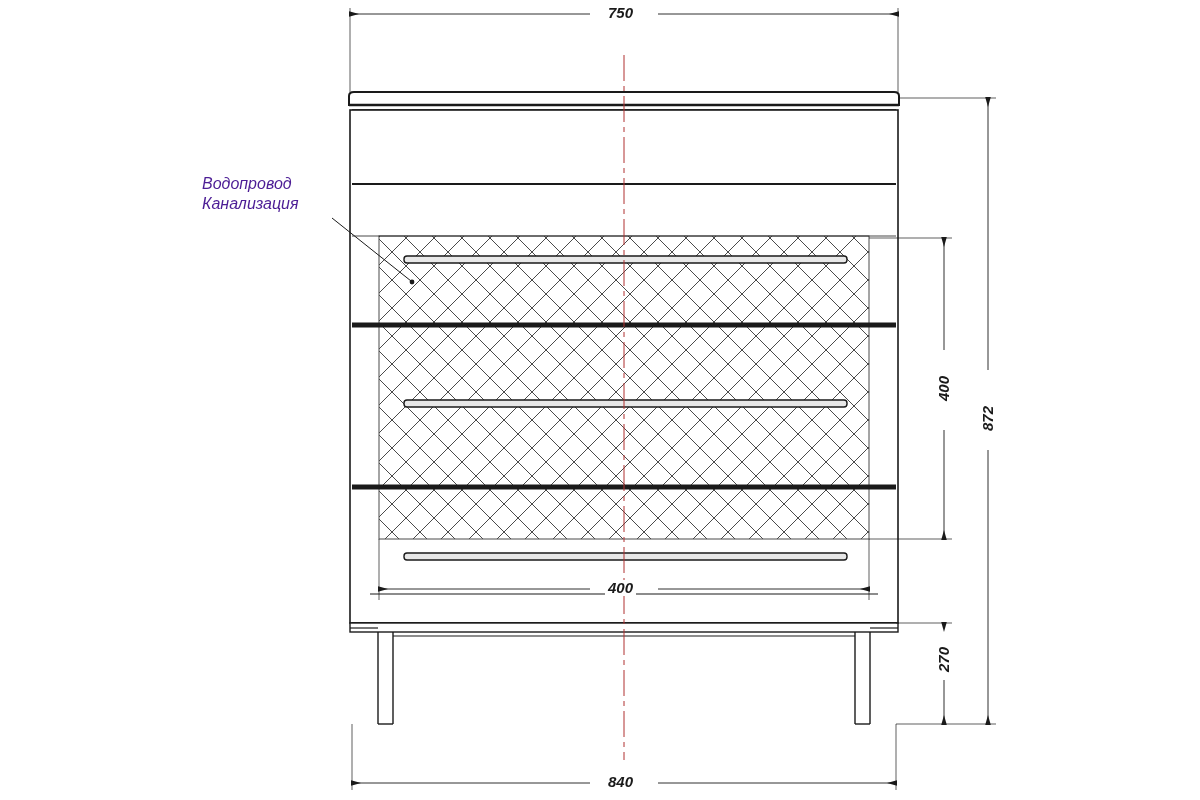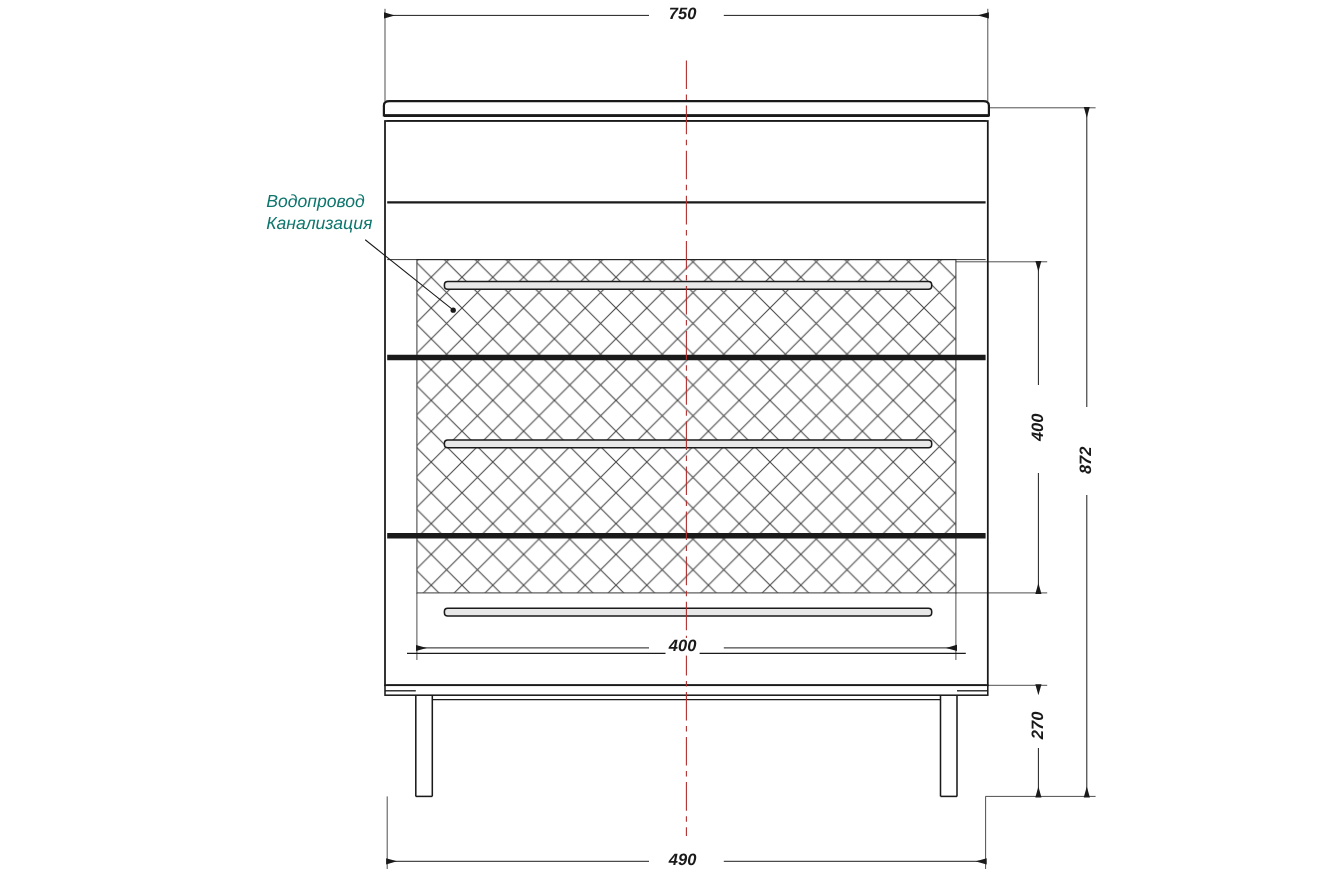--- a/index.html
+++ b/index.html
@@ -34,24 +34,23 @@
   }
   .dim-label.vert {
     transform: rotate(-90deg);
     transform-origin: left top;
   }
   .note-label {
     position: absolute;
     font-family: "Liberation Sans", sans-serif;
     font-style: italic;
     font-size: 16px;
-    color: #0f766e;
+    color: #4c1d95;
     white-space: nowrap;
     line-height: 20px;
-    margin-left: 40px;
   }
 </style>
 </head>
 <body>
 
 <div id="canvas">
 
   <svg width="1200" height="800" viewBox="0 0 1200 800">
     <defs>
       <pattern id="crosshatch" width="28" height="28" patternUnits="userSpaceOnUse">
@@ -158,21 +157,21 @@
 
   <div class="note-label" style="left:202px; top:174px;">
     <div>Водопровод</div>
     <div>Канализация</div>
   </div>
 
   <div class="dim-label" style="left:605px; top:5px;text-align:center;">750</div>
 
   <div class="dim-label" style="left:605px; top:580px;">400</div>
 
-  <div class="dim-label" style="left:605px; top:774px;">490</div>
+  <div class="dim-label" style="left:605px; top:774px;">840</div>
 
   <div class="dim-label vert" style="left:936px; top:404px;">400</div>
 
   <div class="dim-label vert" style="left:980px; top:434px;">872</div>
 
   <div class="dim-label vert" style="left:936px; top:675px;">270</div>
 
 </div>
 
 </body></html>

